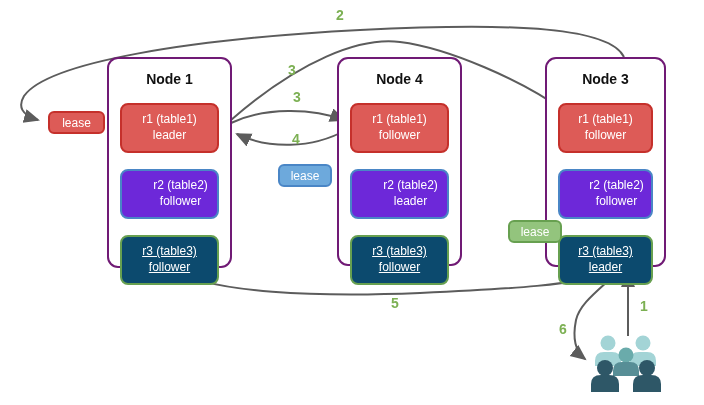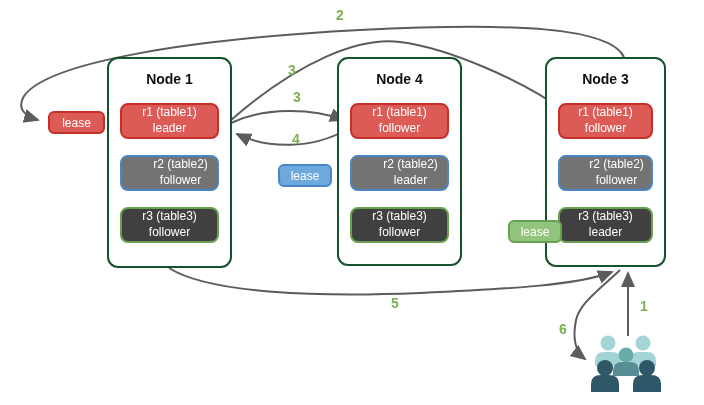--- a/index.html
+++ b/index.html
@@ -3,36 +3,36 @@
 <meta charset="utf-8">
 <style>
   html,body { margin:0; padding:0; background:#fff; }
   .canvas {
     position:relative; width:704px; height:405px; background:#ffffff;
     font-family:"Liberation Sans", sans-serif; overflow:hidden;
   }
   svg.layer { position:absolute; left:0; top:0; width:704px; height:405px; }
 
   .node {
-    position:absolute; background:#ffffff; border:2px solid #14532d;
+    position:absolute; background:#ffffff; border:2px solid #701a75;
     border-radius:11px; box-sizing:border-box;
   }
   .node-title {
     text-align:center; font-weight:bold; font-size:14px; color:#111111;
     margin:12px 0 12px 0; line-height:16px;
   }
   .replica {
-    margin:16px 11px 13px 11px; height:36px; border-radius:8px; border:2px solid;
+    margin:16px 11px 13px 11px; height:50px; border-radius:8px; border:2px solid;
     color:#ffffff; font-size:12px; display:flex; flex-direction:column;
     align-items:center; justify-content:center; line-height:1.32;
     box-sizing:border-box; text-align:center;
   }
   .replica.red   { background:#dd5b57; border-color:#c5302b; }
-  .replica.blue  { background:#737373; border-color:#4a86c6;padding-left:22px; }
-  .replica.green { background:#404040; border-color:#67a050; }
+  .replica.blue  { background:#6d28d9; border-color:#4a86c6;padding-left:22px; }
+  .replica.green { background:#0c4a6e; border-color:#67a050;text-decoration:underline; }
 
   .lease {
     position:absolute; border-radius:6px; border:2px solid; color:#ffffff;
     font-size:12px; display:flex; align-items:center; justify-content:center;
     box-sizing:border-box;
   }
   .lease.red   { left:48px;  top:111px; width:57px; height:23px; background:#dd5b57; border-color:#c5302b; }
   .lease.blue  { left:278px; top:164px; width:54px; height:23px; background:#6da9dc; border-color:#4a86c6; }
   .lease.green { left:508px; top:220px; width:54px; height:23px; background:#93c47d; border-color:#67a050; }
 

